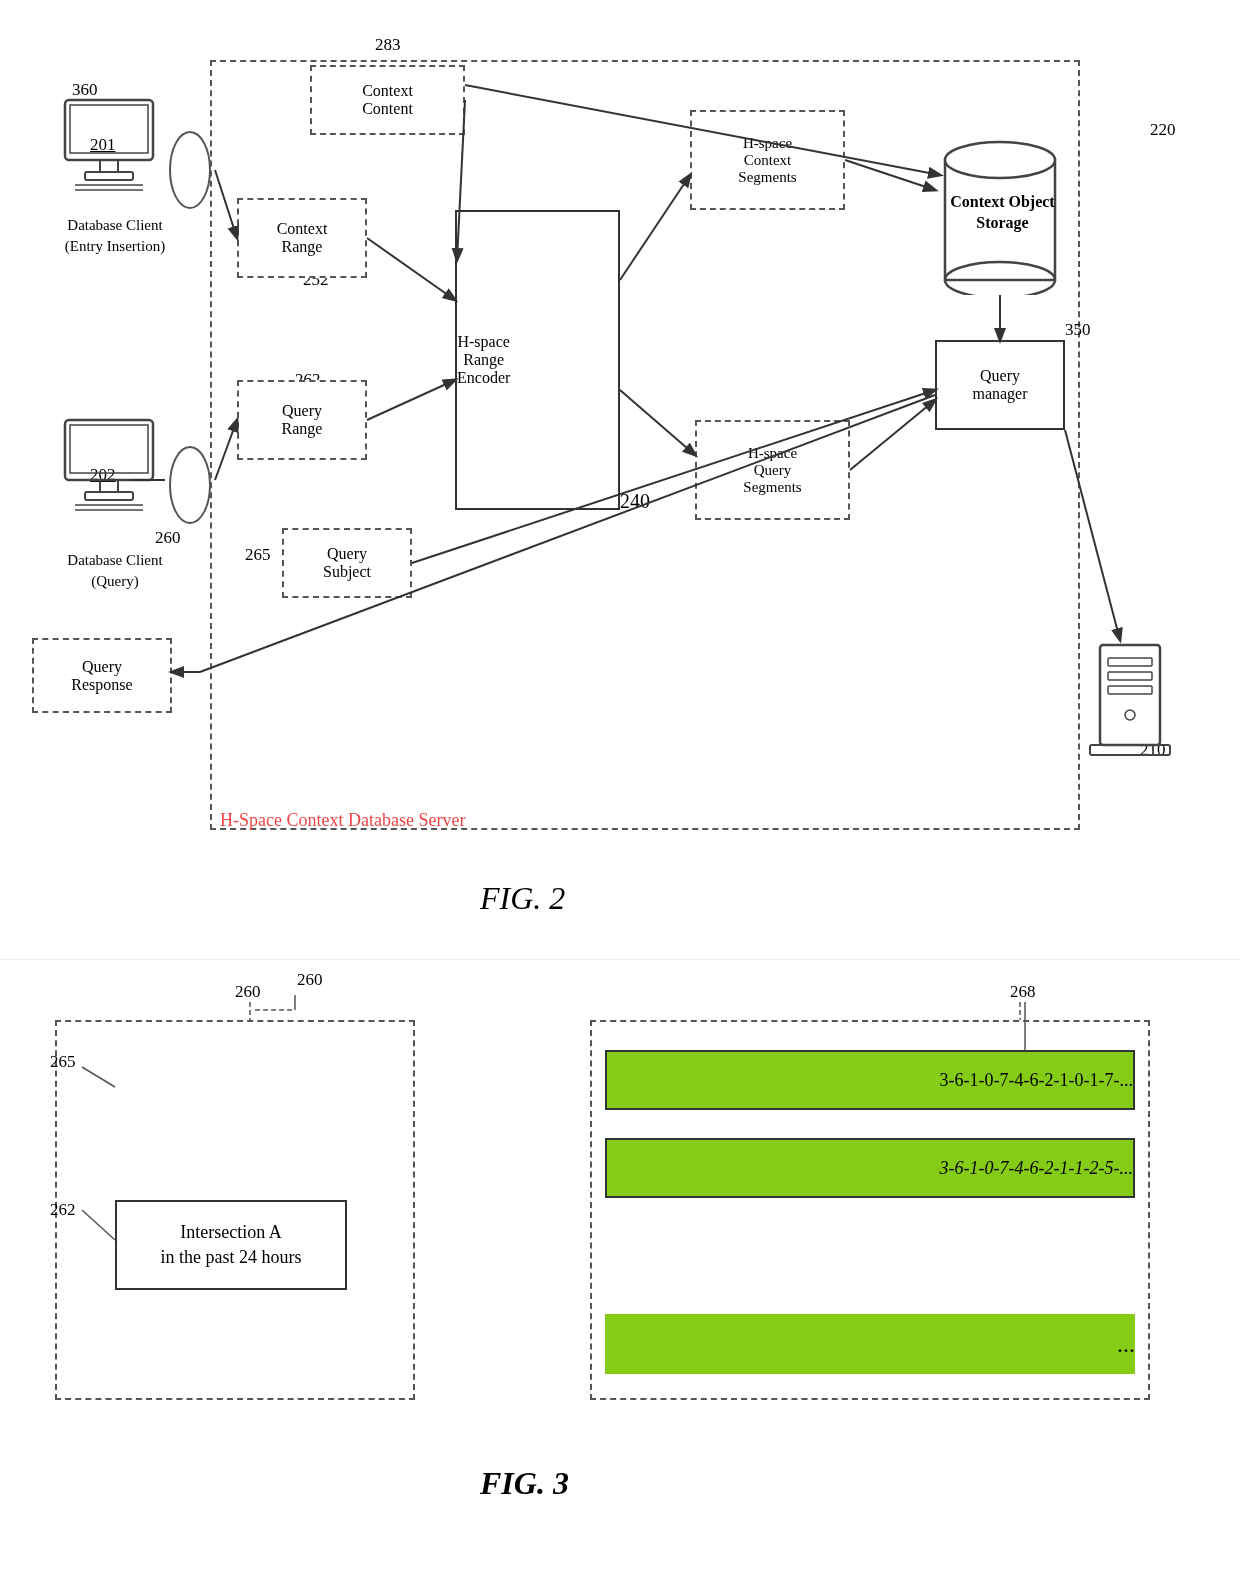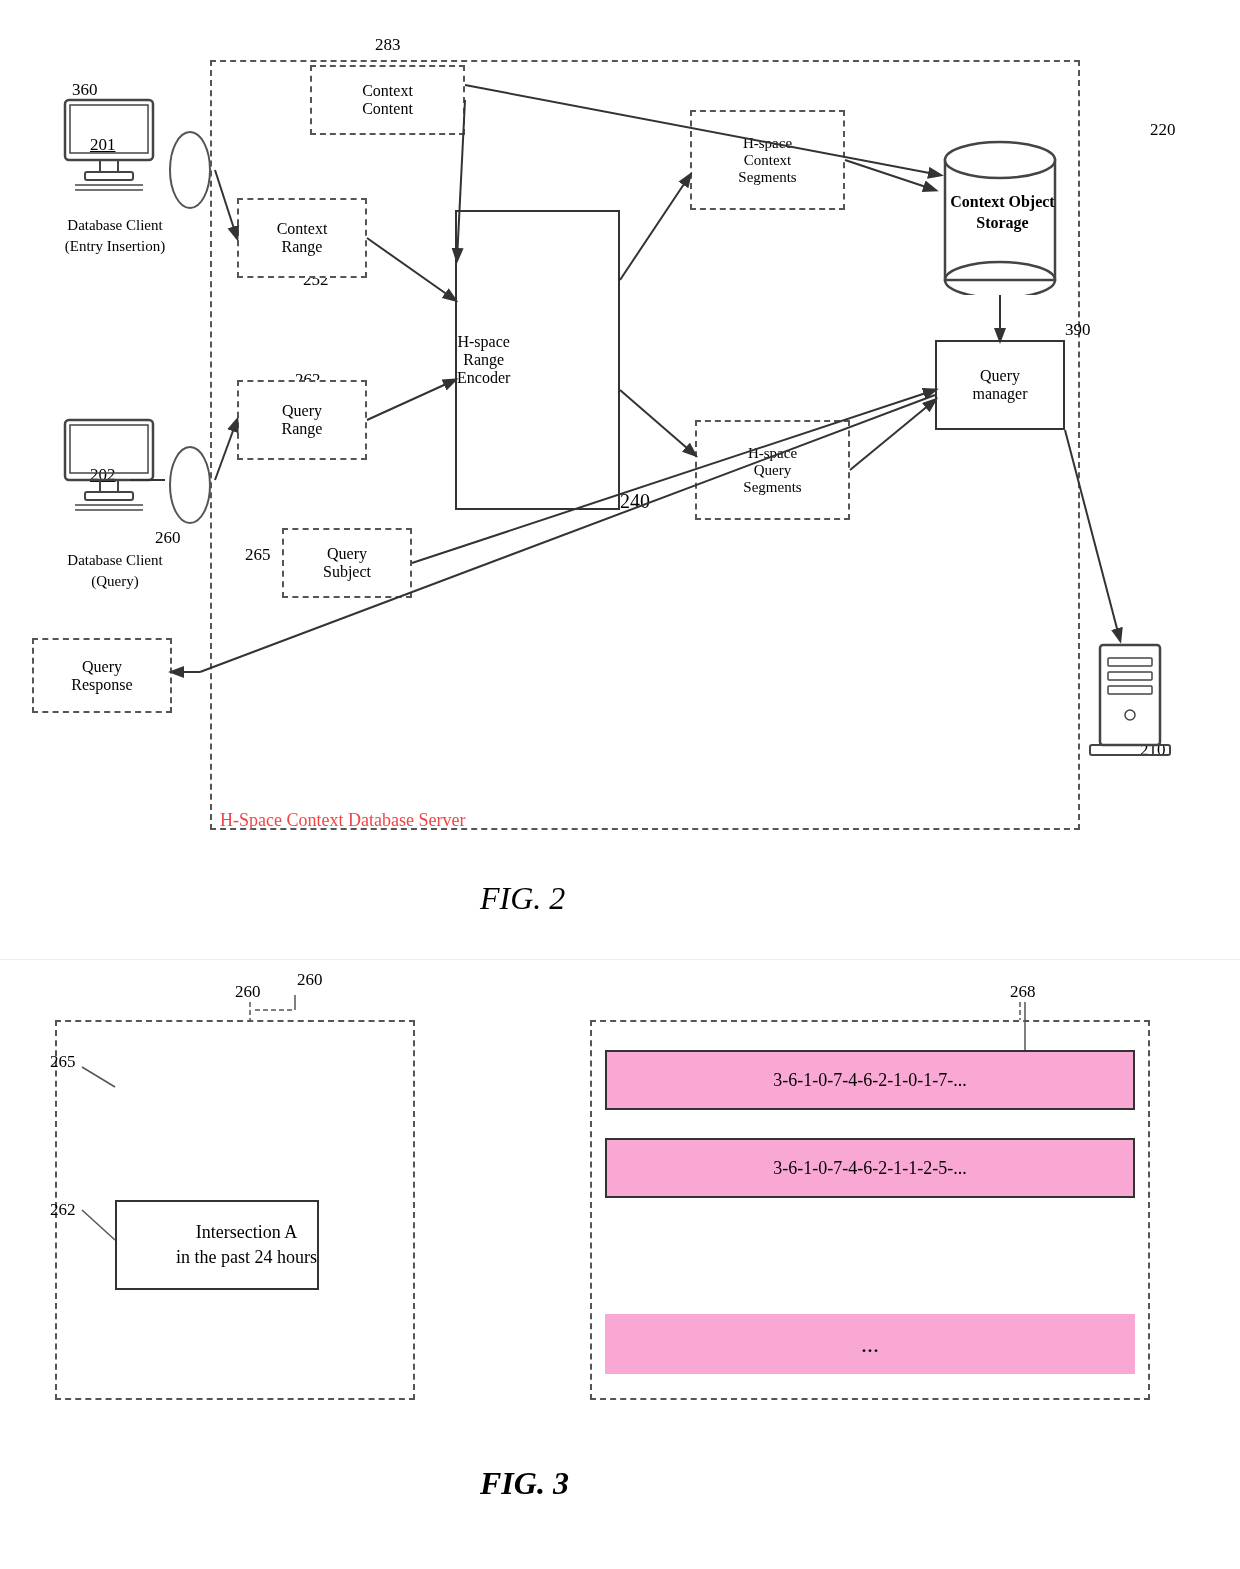--- a/index.html
+++ b/index.html
@@ -422,26 +422,26 @@
       justify-content: center;
       font-size: 18px;
       background: #fff;
     }
 
     
     .intersection-box {
       position: absolute;
       left: 115px;
       top: 240px;
-      width: 204px;
+      width: 232px;
       height: 90px;
       border: 2px solid #333;
       display: flex;
       align-items: center;
-      justify-content: flex-end;
+      justify-content: center;
       text-align: center;
       font-size: 18px;
       background: #fff;
       line-height: 1.4;
     }
 
     
     .fig3-right-outer {
       position: absolute;
       left: 590px;
@@ -453,27 +453,27 @@
 
     
     .segment-row {
       position: absolute;
       left: 605px;
       width: 530px;
       height: 60px;
       border: 2px solid #333;
       display: flex;
       align-items: center;
-      justify-content: center;
+      justify-content: flex-end;
       font-size: 18px;
-      background: #f9a8d4;
+      background: #84cc16;
     }
 
     .seg-row-1 { top: 90px; }
-    .seg-row-2 { top: 178px; }
+    .seg-row-2 { top: 178px; font-style: italic; }
     .seg-row-3 { top: 266px; }
     .seg-row-dots { top: 354px; border: none; font-size: 24px; }
 
     
     .fig3-label {
       position: absolute;
       left: 480px;
       top: 505px;
       font-size: 32px;
       font-style: italic;
@@ -495,21 +495,21 @@
 <div id="fig2-area">
 
   <div class="outer-dashed-box"></div>
   <div class="outer-dashed-label">H-Space Context Database Server</div>
 
   <div class="label-255">283</div>
   <div class="label-250">360</div>
   <div class="label-220">220</div>
   <div class="label-258">258</div>
   <div class="label-252">252</div>
-  <div class="label-230">390</div>
+  <div class="label-230">350</div>
   <div class="label-262">262</div>
   <div class="label-240">240</div>
   <div class="label-260">260</div>
   <div class="label-265">265</div>
   <div class="label-268">268</div>
   <div class="label-210">210</div>
 
   <div class="label-201">201</div>
 
   <div style="position:absolute;left:90px;top:465px;font-size:17px;text-decoration:underline;">202</div>

